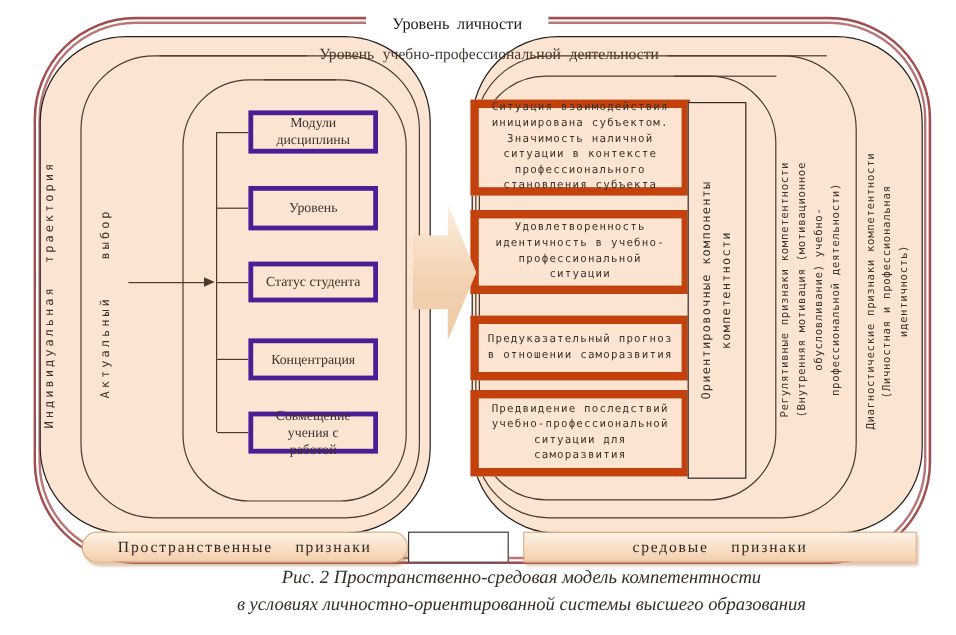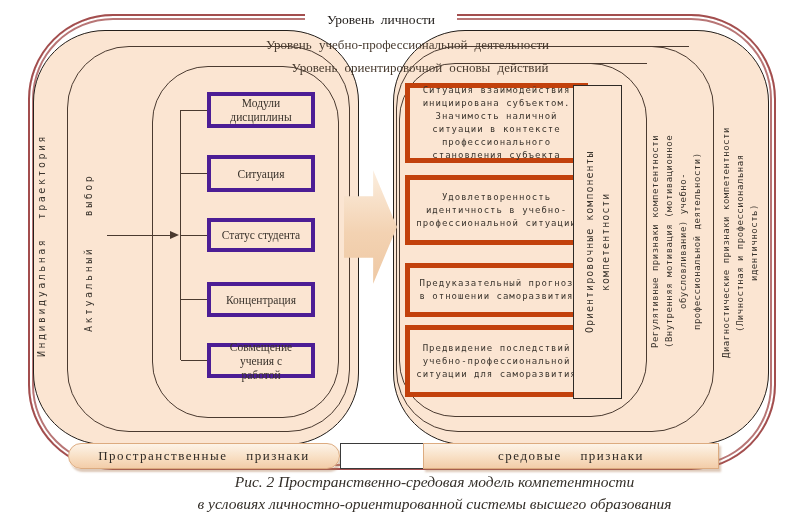--- a/index.html
+++ b/index.html
@@ -61,21 +61,21 @@
     display:flex;align-items:center;justify-content:center;text-align:center;
     font-size:11.5px;color:#3a332c;z-index:4;padding:0 8px;box-sizing:border-box;line-height:14px;
   }
   .sbox1{top:92px;height:36px;}
   .sbox2{top:155px;height:37px;}
   .sbox3{top:218px;height:34px;text-align:right;}
   .sbox4{top:282px;height:35px;text-align:right;}
   .sbox5{top:343px;height:35px;}
   
   .rbox{
-    position:absolute;left:405px;width:183px;background:#fbe5d2;border:5px solid #c2410c;
+    position:absolute;left:392px;width:183px;background:#fbe5d2;border:7px solid #c2410c;
     display:flex;align-items:center;justify-content:center;text-align:center;
     font-family:"DejaVu Sans Mono",monospace;font-size:9px;letter-spacing:1px;
     color:#3b352e;z-index:4;padding:2px 5px;box-sizing:border-box;line-height:13px;
   }
   .rbox1{top:83px;height:80px;}
   .rbox2{top:175px;height:70px;}
   .rbox3{top:263px;height:54px;}
   .rbox4{top:325px;height:72px;}
   .tallbox{
     position:absolute;left:573px;top:85px;width:47px;height:312px;background:#fbe5d2;
@@ -107,21 +107,21 @@
   
   .bar{
     position:absolute;top:443px;height:26px;z-index:6;
     background:linear-gradient(180deg,#fdf3e8 0%,#f8dfc4 55%,#f3cda9 100%);
     border:1px solid #dcab80;box-sizing:border-box;
     display:flex;align-items:center;justify-content:center;
     font-size:13px;color:#2f2a25;letter-spacing:1.5px;word-spacing:14px;
     box-shadow:2px 3px 2px rgba(170,120,80,0.4);
   }
   .bar-left{left:68px;width:272px;border-radius:13px;}
-  .bar-right{left:423px;width:296px;text-align:right;}
+  .bar-right{left:436px;width:328px;text-align:right;}
   .bar-gap{
     position:absolute;left:340px;top:443px;width:84px;height:26px;background:#ffffff;
     border:1px solid #3a3a3a;box-sizing:border-box;z-index:6;
   }
   
   .caption{
     position:absolute;left:0;width:797px;text-align:center;z-index:4;
     font-style:italic;font-size:15.5px;color:#332e28;padding-left:36px;
   }
   .cap1{top:473px;}
@@ -139,40 +139,39 @@
 
   <div class="capsule cap-a-left"></div>
   <div class="capsule cap-b-left"></div>
   <div class="capsule cap-a-right"></div>
   <div class="capsule cap-b-right"></div>
 
   <div class="lvl1-box">
     <span>Уровень личности</span>
   </div>
   <div class="lvl-label lvl2-label">Уровень учебно-профессиональной деятельности</div>
-  <div class="lvl-label lvl3-label">Уровень ориентировочной основы действий</div>
   <div class="hline seg2a"></div>
   <div class="hline seg2b"></div>
   <div class="hline seg3a"></div>
   <div class="hline seg3b"></div>
 
   <div class="vtext trajectory">Индивидуальная траектория</div>
   <div class="vtext choice">Актуальный выбор</div>
 
   <div class="line trunk"></div>
   <div class="line stubL" style="top:110px;"></div>
   <div class="line stubL" style="top:173px;"></div>
   <div class="line stubL" style="top:235px;"></div>
   <div class="line stubL" style="top:299px;"></div>
   <div class="line stubL" style="top:360px;"></div>
   <div class="line choice-arrow-line"></div>
   <div class="arrowhead"></div>
 
   <div class="sbox sbox1">Модули дисциплины</div>
-  <div class="sbox sbox2">Ситуация</div>
+  <div class="sbox sbox2">Уровень</div>
   <div class="sbox sbox3">Статус студента</div>
   <div class="sbox sbox4">Концентрация</div>
   <div class="sbox sbox5">Совмещение учения с работой</div>
 
   <div class="flow-arrow"></div>
 
   <div class="rbox rbox1">Ситуация взаимодействия инициирована субъектом. Значимость наличной ситуации в контексте профессионального становления субъекта</div>
   <div class="rbox rbox2">Удовлетворенность идентичность в учебно-профессиональной ситуации</div>
   <div class="rbox rbox3">Предуказательный прогноз в отношении саморазвития</div>
   <div class="rbox rbox4">Предвидение последствий учебно-профессиональной ситуации для саморазвития</div>

